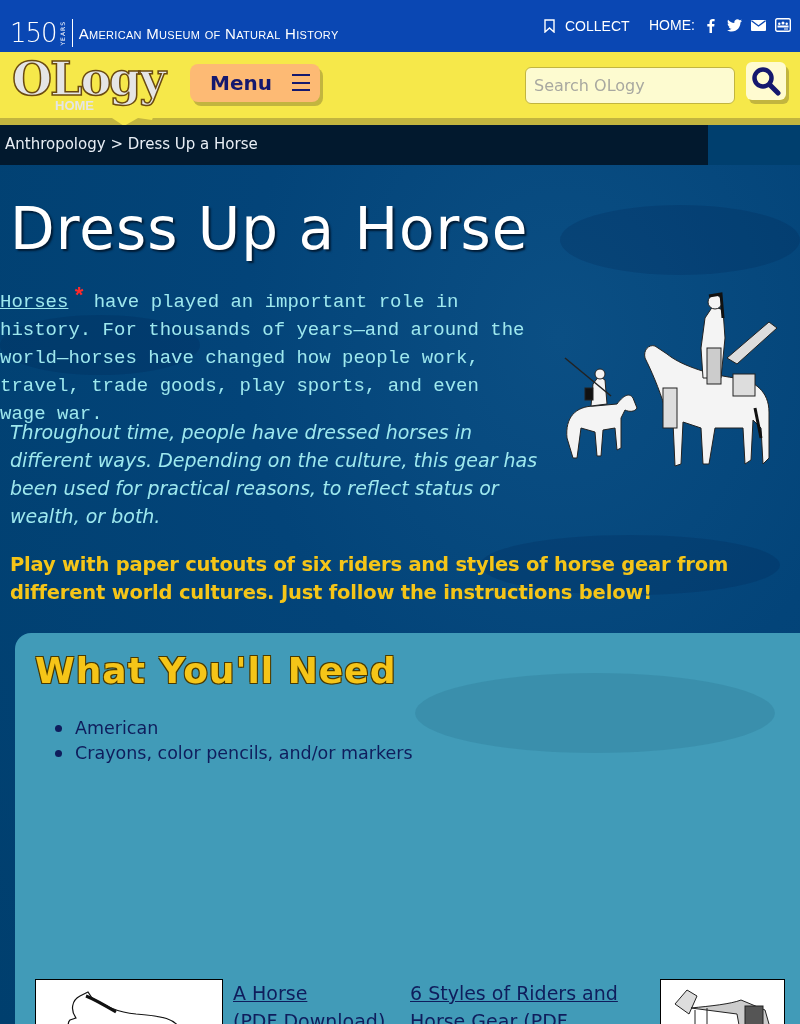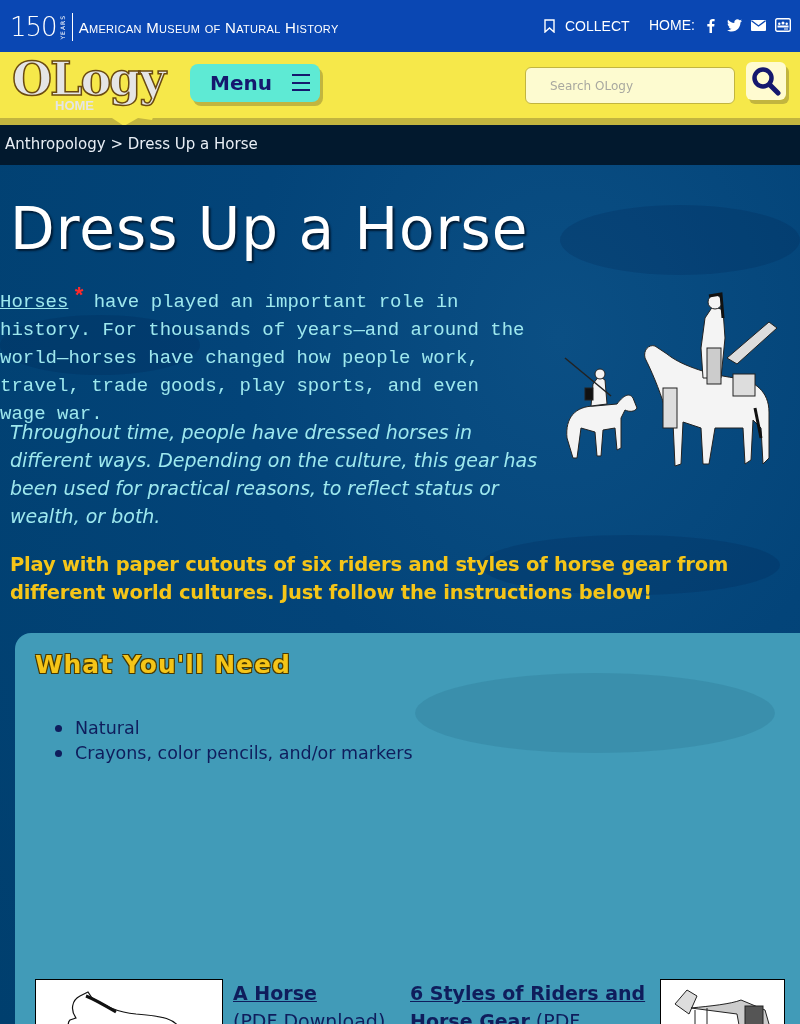--- a/index.html
+++ b/index.html
@@ -1,70 +1,70 @@
 <!DOCTYPE html>
 <html><head>
 <meta charset="utf-8">
 <style>
   * { box-sizing: border-box; margin: 0; padding: 0; }
   html, body { width: 800px; height: 1024px; overflow: hidden; }
   body { font-family: "DejaVu Sans", sans-serif; background: #003f6e; position: relative; }
 
   
   .topbar { position: absolute; left: 0; top: 0; width: 800px; height: 52px; background: #0a47b3; color: #fff; }
-  .brand { position: absolute; left: 10px; top: 11px; height: 32px; display: flex; align-items: center; justify-content: center; }
+  .brand { position: absolute; left: 10px; top: 17px; height: 32px; display: flex; align-items: center; justify-content: center; }
   .brand-150 { font-family: "DejaVu Sans", sans-serif; font-size: 26px; font-weight: 300; letter-spacing: -1px; color: #fff; line-height: 30px; }
   .brand-years { font-size: 6px; writing-mode: vertical-rl; transform: rotate(180deg); margin-left: 2px; letter-spacing: 1px; }
   .brand-sep { width: 1px; height: 28px; background: #fff; margin: 0 6px 0 6px; }
   .brand-name { font-family: "Liberation Sans", sans-serif; font-size: 15px; letter-spacing: 0.3px; font-variant: small-caps; color: #fff; }
   .collect { position: absolute; left: 544px; top: 18px; display: flex; align-items: center; font-family: "Liberation Sans", sans-serif; font-size: 14px; color: #fff; }
   .collect svg { margin-right: 10px; }
   .share { position: absolute; left: 649px; top: 17px; display: flex; align-items: center; font-family: "Liberation Sans", sans-serif; font-size: 14px; color: #fff; }
   .share .share-label { margin-right: 8px; }
   .share .ico { width: 16px; height: 16px; margin-right: 8px; display: flex; align-items: center; justify-content: center; }
 
   
   .ologybar { position: absolute; left: 0; top: 52px; width: 800px; height: 66px; background: #f6e84a; }
   .ologybar-shade { position: absolute; left: 0; top: 118px; width: 800px; height: 7px; background: #c2b53f; }
   .logo { position: absolute; left: 12px; top: 54px; width: 148px; height: 80px; }
   .logo-text { position: absolute; left: 0; top: -2px; font-family: "DejaVu Serif", serif; font-size: 46px; font-weight: bold; color: #e5e5e5; -webkit-text-stroke: 1.5px #6a4a10; letter-spacing: -2px; }
   .logo-home { position: absolute; left: 43px; top: 44px; font-family: "Liberation Sans", sans-serif; font-weight: bold; font-size: 13px; color: #e5e5e5; }
-  .menu-btn { position: absolute; left: 190px; top: 64px; width: 130px; height: 38px; background: #5eead4; border-radius: 8px; box-shadow: 3px 4px 0 #c2b53f; display: flex; align-items: center; padding-left: 20px; cursor: pointer; }
+  .menu-btn { position: absolute; left: 190px; top: 64px; width: 130px; height: 38px; background: #fdba74; border-radius: 8px; box-shadow: 3px 4px 0 #c2b53f; display: flex; align-items: center; padding-left: 20px; cursor: pointer; }
   .menu-label { font-family: "DejaVu Sans", sans-serif; font-weight: bold; font-size: 20px; color: #15186e; }
   .menu-icon { position: absolute; right: 10px; top: 10px; width: 18px; height: 17px; display: flex; flex-direction: column; justify-content: space-between; }
   .menu-icon span { display: block; height: 2px; background: #15186e; }
-  .search-input { position: absolute; left: 525px; top: 67px; width: 210px; height: 37px; border: 1px solid #c2b53f; background: #fdfbd0; border-radius: 6px; padding: 0 24px; font-family: "DejaVu Sans", sans-serif; font-size: 12px; color: #333; outline: none; }
+  .search-input { position: absolute; left: 525px; top: 67px; width: 210px; height: 37px; border: 1px solid #c2b53f; background: #fdfbd0; border-radius: 6px; padding: 0 8px; font-family: "DejaVu Sans", sans-serif; font-size: 16px; color: #333; outline: none; }
   .search-input::placeholder { color: #a8a8a0; }
   .search-btn { position: absolute; left: 746px; top: 62px; width: 40px; height: 38px; background: #fffbd0; border-radius: 6px; box-shadow: 3px 4px 0 #c2b53f; display: flex; align-items: center; justify-content: center; cursor: pointer; }
 
   
-  .crumbbar { position: absolute; left: 0; top: 125px; width: 800px; height: 40px; background: #02192e; }
+  .crumbbar { position: absolute; left: 0; top: 125px; width: 708px; height: 40px; background: #02192e; }
   .crumbs { position: absolute; left: 5px; top: 10px; font-family: "DejaVu Sans", sans-serif; font-size: 15px; color: #e8eef5; }
   .crumbs a { color: #e8eef5; text-decoration: none; }
 
   
   .main { position: absolute; left: 0; top: 165px; width: 800px; height: 859px; background: radial-gradient(ellipse at 70% 20%, #0b4f84 0%, #034479 40%, #003f6e 100%); overflow: hidden; }
   .silhouette { position: absolute; background: rgba(0,30,70,0.18); border-radius: 50%; }
   .page-title { position: absolute; left: 10px; top: 30px; font-family: "DejaVu Sans", sans-serif; font-size: 58px; font-weight: normal; color: #ffffff; letter-spacing: 1px; text-shadow: 2px 2px 2px #001a33; }
   .intro { position: absolute; left: 0; top: 119px; width: 530px; font-family: Liberation Mono, monospace; font-size: 19px; line-height: 28px; color: #9ee8ee; }
   .intro a { color: #9ee8ee; text-decoration: underline; }
   .asterisk { color: #ff2a2a; font-weight: bold; font-size: 22px; vertical-align: 4px; margin: 0 8px 0 4px; }
   .intro2 { position: absolute; left: 10px; top: 253px; width: 530px; font-family: "DejaVu Sans", sans-serif; font-size: 19px; line-height: 28px; color: #9ee8ee; font-style: italic; }
   .cta { position: absolute; left: 10px; top: 386px; width: 785px; font-family: "DejaVu Sans", sans-serif; font-size: 19.5px; font-weight: bold; line-height: 28px; color: #f5c518; letter-spacing: -0.2px; }
   .riders-img { position: absolute; left: 555px; top: 123px; width: 240px; height: 190px; }
 
   
   .panel { position: absolute; left: 15px; top: 468px; width: 800px; height: 420px; background: #419bb8; border-radius: 16px 0 0 0; overflow: hidden; }
-  .panel-title { position: absolute; left: 20px; top: 17px; font-family: "DejaVu Sans", sans-serif; font-size: 25px; color: #f5c518; letter-spacing: 1px; text-shadow: -1px -1px 0 #4a3a00, 1px -1px 0 #4a3a00, -1px 1px 0 #4a3a00, 1px 1px 0 #4a3a00; }
+  .panel-title { position: absolute; left: 20px; top: 17px; font-family: "DejaVu Sans", sans-serif; font-size: 36px; color: #f5c518; letter-spacing: 1px; text-shadow: -1px -1px 0 #4a3a00, 1px -1px 0 #4a3a00, -1px 1px 0 #4a3a00, 1px 1px 0 #4a3a00; }
   .needs { position: absolute; left: 40px; top: 83px; list-style: none; font-family: "DejaVu Sans", sans-serif; font-size: 17.5px; line-height: 25px; color: #0f1d5c; }
   .needs li { position: relative; padding-left: 20px; }
   .needs li::before { content: ""; position: absolute; left: 0; top: 9px; width: 7px; height: 7px; border-radius: 50%; background: #0f1d5c; }
   .horse-thumb { position: absolute; left: 20px; top: 346px; width: 188px; height: 142px; background: #fff; border: 1px solid #000; }
   .horse-dl { position: absolute; left: 218px; top: 346px; font-family: "DejaVu Sans", sans-serif; font-size: 19px; line-height: 28px; color: #0f1d5c; }
-  .horse-dl a, .styles-dl a { color: #0f1d5c; font-weight: bold; text-decoration: underline; }
+  .horse-dl a, .styles-dl a { color: #0f1d5c; font-weight: normal; text-decoration: underline; }
   .styles-dl { position: absolute; left: 395px; top: 346px; width: 240px; font-family: "DejaVu Sans", sans-serif; font-size: 19px; line-height: 28px; color: #0f1d5c; }
   .gear-thumb { position: absolute; left: 645px; top: 346px; width: 125px; height: 157px; background: #fff; border: 1px solid #000; }
 </style>
 </head>
 <body>
 
 <div class="topbar">
   <div class="brand">
     <span class="brand-150">150</span>
     <span class="brand-years">YEARS</span>
@@ -178,21 +178,21 @@
       </g>
     </svg>
   </div>
 
   <p class="cta">Play with paper cutouts of six riders and styles of horse gear from different world cultures. Just follow the instructions below!</p>
 
   <div class="panel">
     <div class="silhouette" style="left:400px;top:40px;width:360px;height:80px;background:rgba(20,80,110,0.15);"></div>
     <h2 class="panel-title">What You'll Need</h2>
     <ul class="needs">
-      <li>Natural</li>
+      <li>American</li>
       <li>Crayons, color pencils, and/or markers</li>
     </ul>
 
     <div class="horse-thumb">
       <svg width="186" height="140" viewBox="0 0 186 140">
         <g fill="#fff" stroke="#111" stroke-width="1.2">
           <path d="M40 38 C34 30 36 20 44 16 L52 12 L56 18 C70 26 80 32 100 34 C126 36 140 38 146 52 L148 80 L152 102 L146 112 L142 86 L138 84 L140 120 L134 122 L130 86 L108 82 L94 84 L86 124 L80 124 L82 92 L74 122 L68 122 L70 84 C62 70 56 56 50 48 L42 50 C34 50 30 44 34 40 Z"></path>
           <path d="M142 52 C150 60 150 90 154 108 L148 110" fill="#111"></path>
           <path d="M50 16 C60 20 70 26 80 32" fill="none" stroke="#111" stroke-width="3"></path>
         </g>

